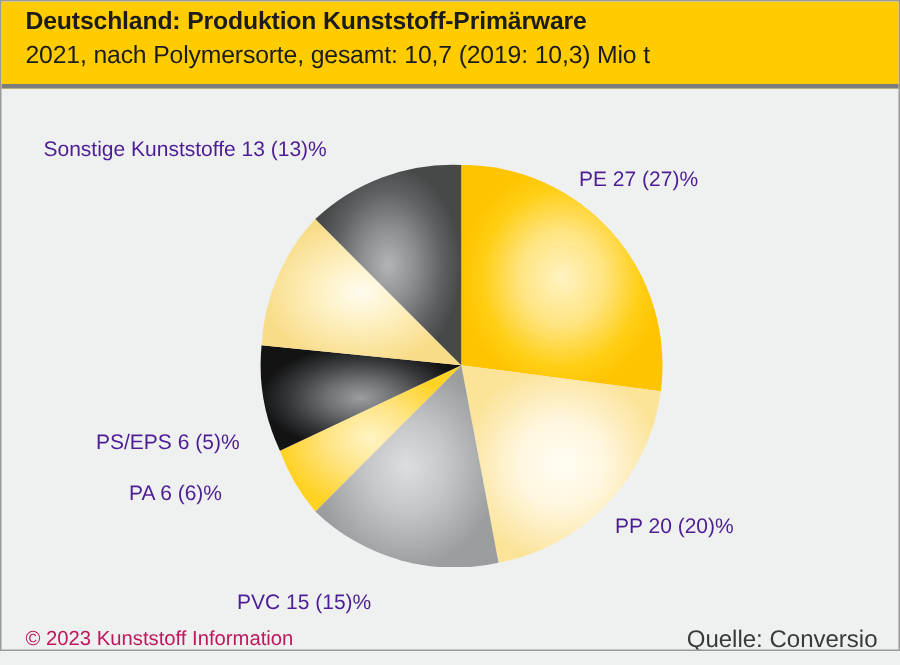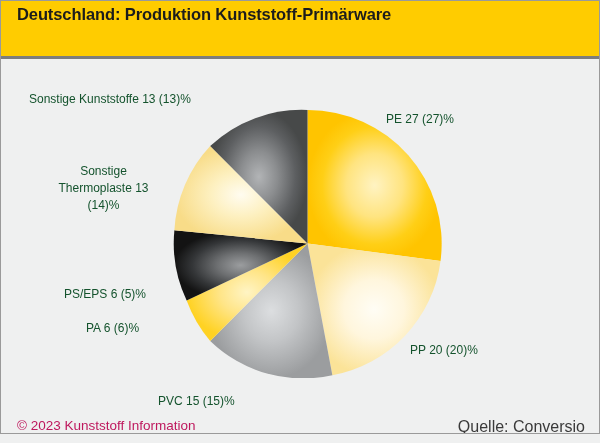--- a/index.html
+++ b/index.html
@@ -63,22 +63,22 @@
     position: absolute;
     left: 172px;
     top: 47px;
     width: 269px;
     height: 269px;
   }
   #pie-svg { display: block; }
   
   .slice-label {
     position: absolute;
-    font-size: 12px;
-    color: #14532d;
+    font-size: 14px;
+    color: #4c1d95;
     line-height: 17px;
     white-space: nowrap;
   }
   .slice-label.multi { white-space: normal; }
   #label-sonstige-kunststoffe { left: 28px;  top: 29px; }
   #label-sonstige-thermoplaste {
     left: 50px; top: 101px;
     width: 105px;
     text-align: center;
     white-space: normal;
@@ -113,20 +113,21 @@
     white-space: nowrap;
   }
 </style>
 </head>
 <body>
 
 <div id="page">
 
   <div id="header">
     <div id="header-title">Deutschland: Produktion Kunststoff-Primärware</div>
+    <div id="header-subtitle">2021, nach Polymersorte, gesamt: 10,7 (2019: 10,3) Mio t</div>
   </div>
 
   <div id="chart-area">
 
     <div id="pie-wrap">
       <svg id="pie-svg" width="269" height="269" viewBox="0 0 269 269">
         <defs>
           <radialGradient id="g-pe" cx="50%" cy="50%" r="50%">
             <stop offset="0%" stop-color="#fff3c2"></stop>
             <stop offset="42%" stop-color="#ffe480"></stop>
@@ -178,21 +179,20 @@
         <path fill="url(#g-pseps)" d="M 134.5 134.5 L 13.65 191.43 A 133.5 133.5 0 0 1 1.38 121.17 Z"></path>
 
         <path fill="url(#g-sthermo)" d="M 134.5 134.5 L 1.38 121.17 A 133.5 133.5 0 0 1 37.19 37.07 Z"></path>
 
         <path fill="url(#g-skunst)" d="M 134.5 134.5 L 37.19 37.07 A 133.5 133.5 0 0 1 134.5 1 Z"></path>
       </svg>
     </div>
 
     <div class="slice-label" id="label-sonstige-kunststoffe">Sonstige Kunststoffe 13 (13)%</div>
 
-    <div class="slice-label multi" id="label-sonstige-thermoplaste">Sonstige Thermoplaste 13 (14)%</div>
 
     <div class="slice-label" id="label-ps-eps">PS/EPS 6 (5)%</div>
 
     <div class="slice-label" id="label-pa">PA 6 (6)%</div>
 
     <div class="slice-label" id="label-pvc">PVC 15 (15)%</div>
 
     <div class="slice-label" id="label-pe">PE 27 (27)%</div>
 
     <div class="slice-label" id="label-pp">PP 20 (20)%</div>

